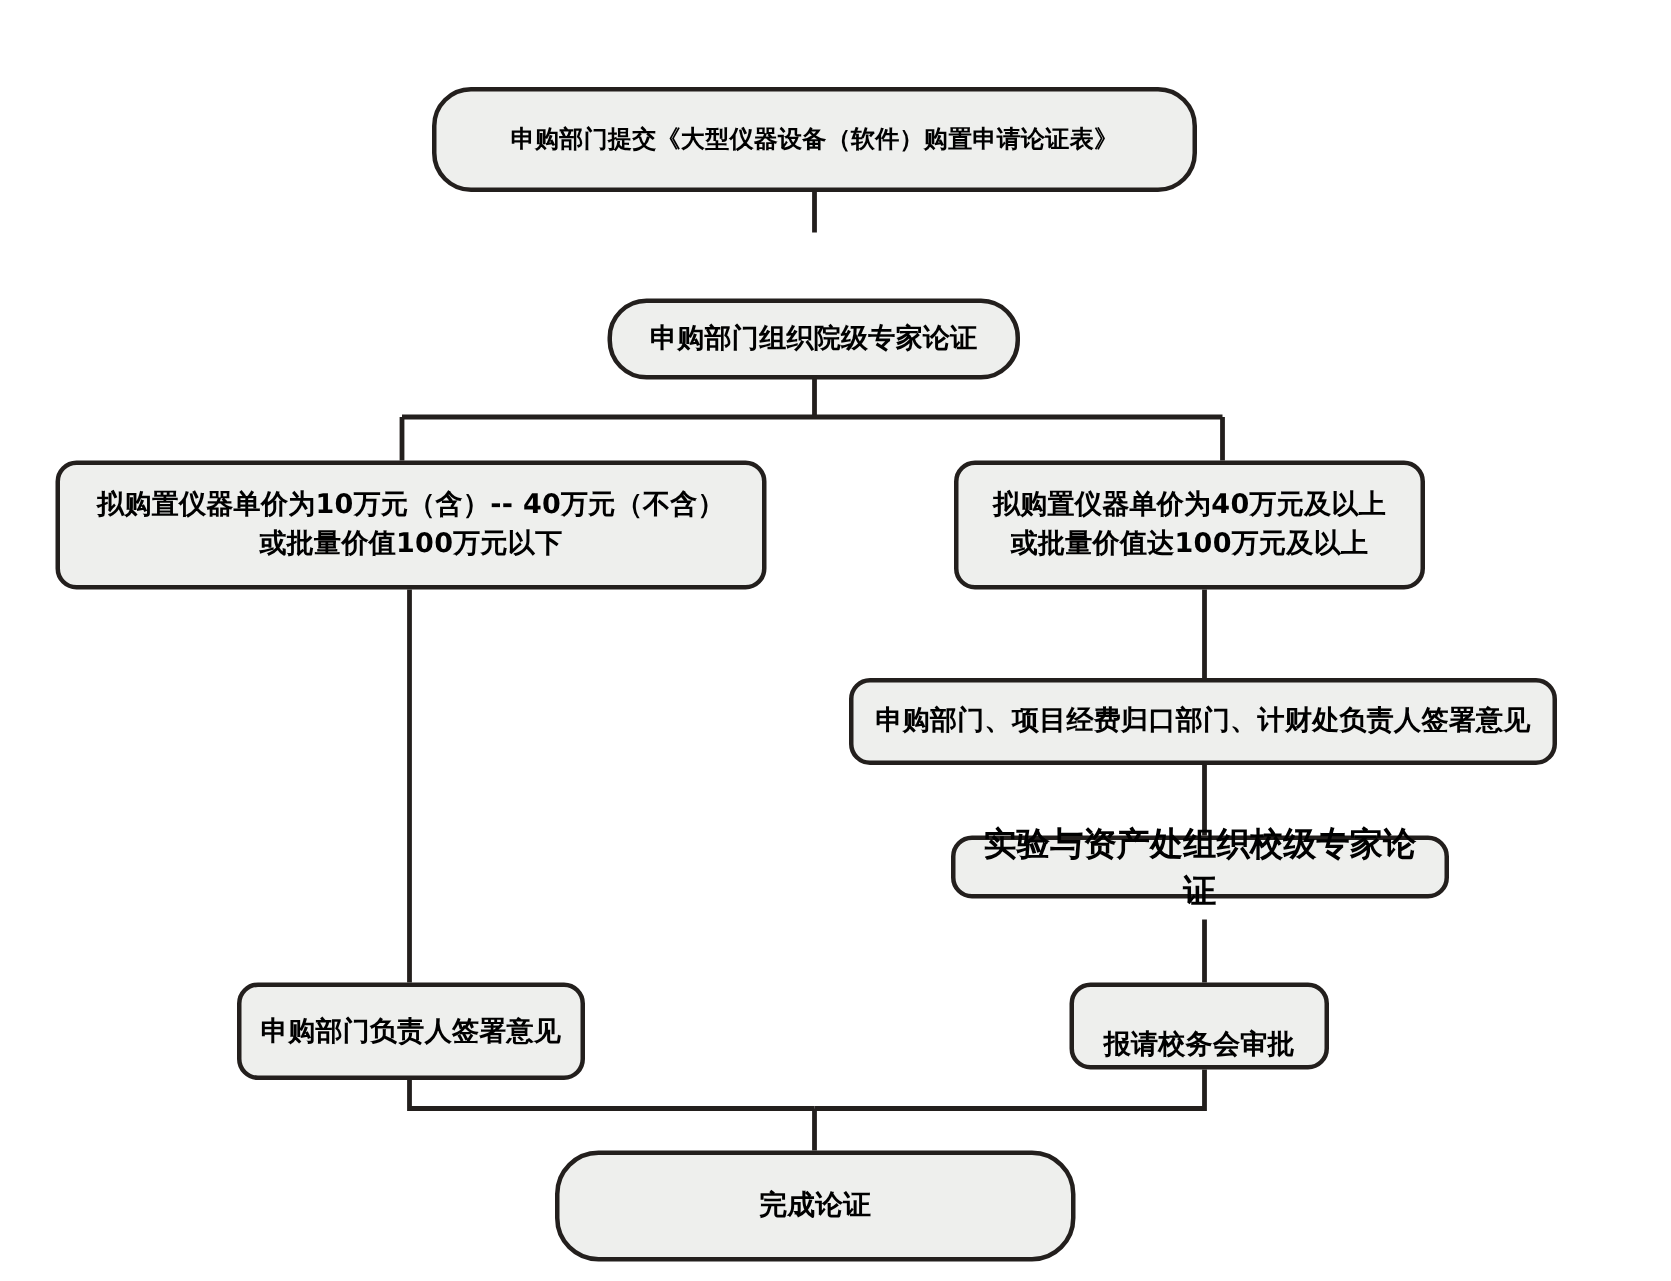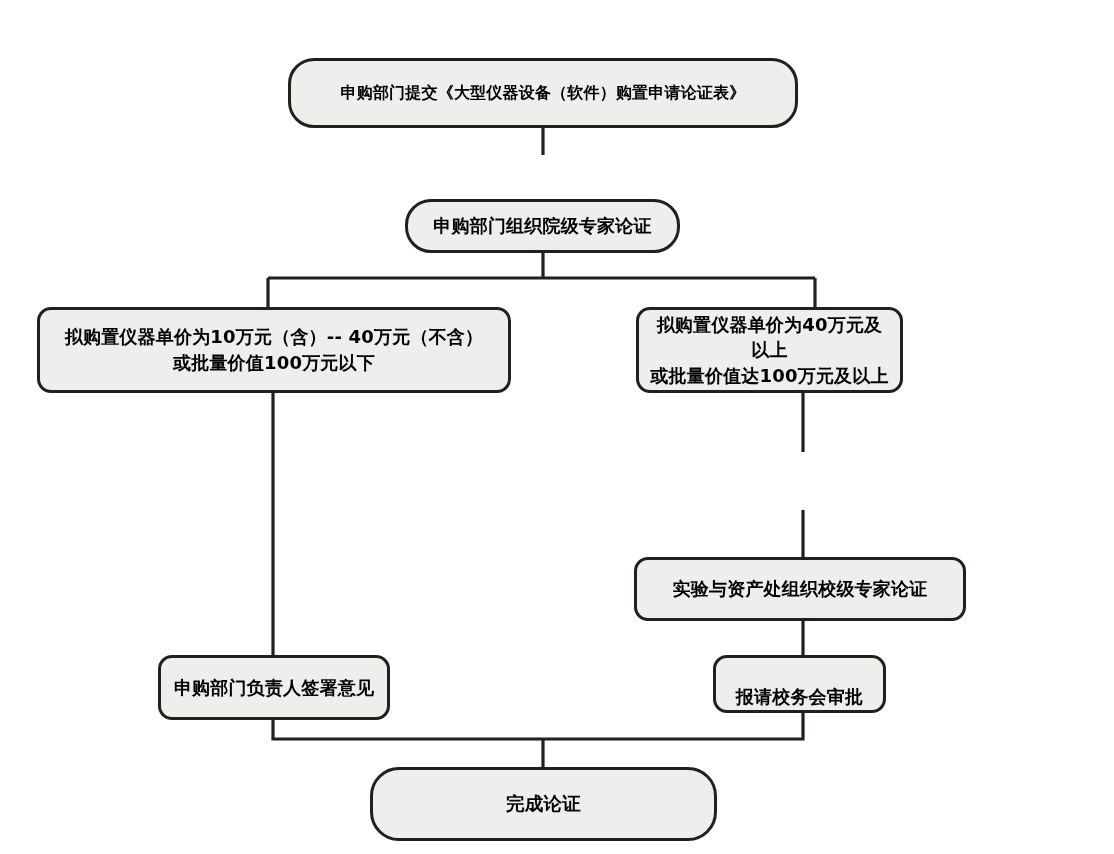--- a/index.html
+++ b/index.html
@@ -46,23 +46,23 @@
     width: 100%;
     white-space: pre-line;
     padding: 0 10px;
     box-sizing: border-box;
   }
 
   
   #node-submit-form      { left: 288px; top: 58px;  width: 510px; height: 70px;  border-radius: 26px; font-size: 16px; }
   #node-college-review   { left: 405px; top: 155px; width: 275px; height: 54px;  border-radius: 26px; font-size: 18px; margin-top: 44px; }
   #node-branch-low       { left: 37px;  top: 307px; width: 474px; height: 86px;  border-radius: 14px; font-size: 18px; }
-  #node-branch-high      { left: 636px; top: 307px; width: 267px; height: 86px;  border-radius: 14px; font-size: 18px; }
+  #node-branch-high      { left: 636px; top: 307px; width: 314px; height: 86px;  border-radius: 14px; font-size: 18px; }
   #node-sign-multi       { left: 566px; top: 452px; width: 472px; height: 58px;  border-radius: 14px; font-size: 18px; }
-  #node-school-review    { left: 634px; top: 557px; width: 332px; height: 64px;  border-radius: 14px; font-size: 18px; }
+  #node-school-review    { left: 634px; top: 557px; width: 332px; height: 42px;  border-radius: 14px; font-size: 22px; font-family: Liberation Serif, serif; }
   #node-dept-sign        { left: 158px; top: 655px; width: 232px; height: 65px;  border-radius: 14px; font-size: 18px; }
   #node-board-approve    { left: 713px; top: 655px; width: 173px; height: 58px;  border-radius: 14px; font-size: 18px; align-items: flex-end; }
   #node-finish           { left: 370px; top: 767px; width: 347px; height: 74px;  border-radius: 29px; font-size: 18.5px; }
 </style>
 </head>
 <body>
 
 <div id="canvas">
 
   <svg id="edge-layer" viewBox="0 0 1114 854" width="1114" height="854" xmlns="http://www.w3.org/2000/svg">
@@ -105,20 +105,23 @@
   <div class="node" id="node-branch-low">
     <span class="label">拟购置仪器单价为10万元（含）-- 40万元（不含）
 或批量价值100万元以下</span>
   </div>
 
   <div class="node" id="node-branch-high">
     <span class="label">拟购置仪器单价为40万元及以上
 或批量价值达100万元及以上</span>
   </div>
 
+  <div class="node" id="node-sign-multi">
+    <span class="label">申购部门、项目经费归口部门、计财处负责人签署意见</span>
+  </div>
 
   <div class="node" id="node-school-review">
     <span class="label">实验与资产处组织校级专家论证</span>
   </div>
 
   <div class="node" id="node-dept-sign">
     <span class="label">申购部门负责人签署意见</span>
   </div>
 
   <div class="node" id="node-board-approve">

